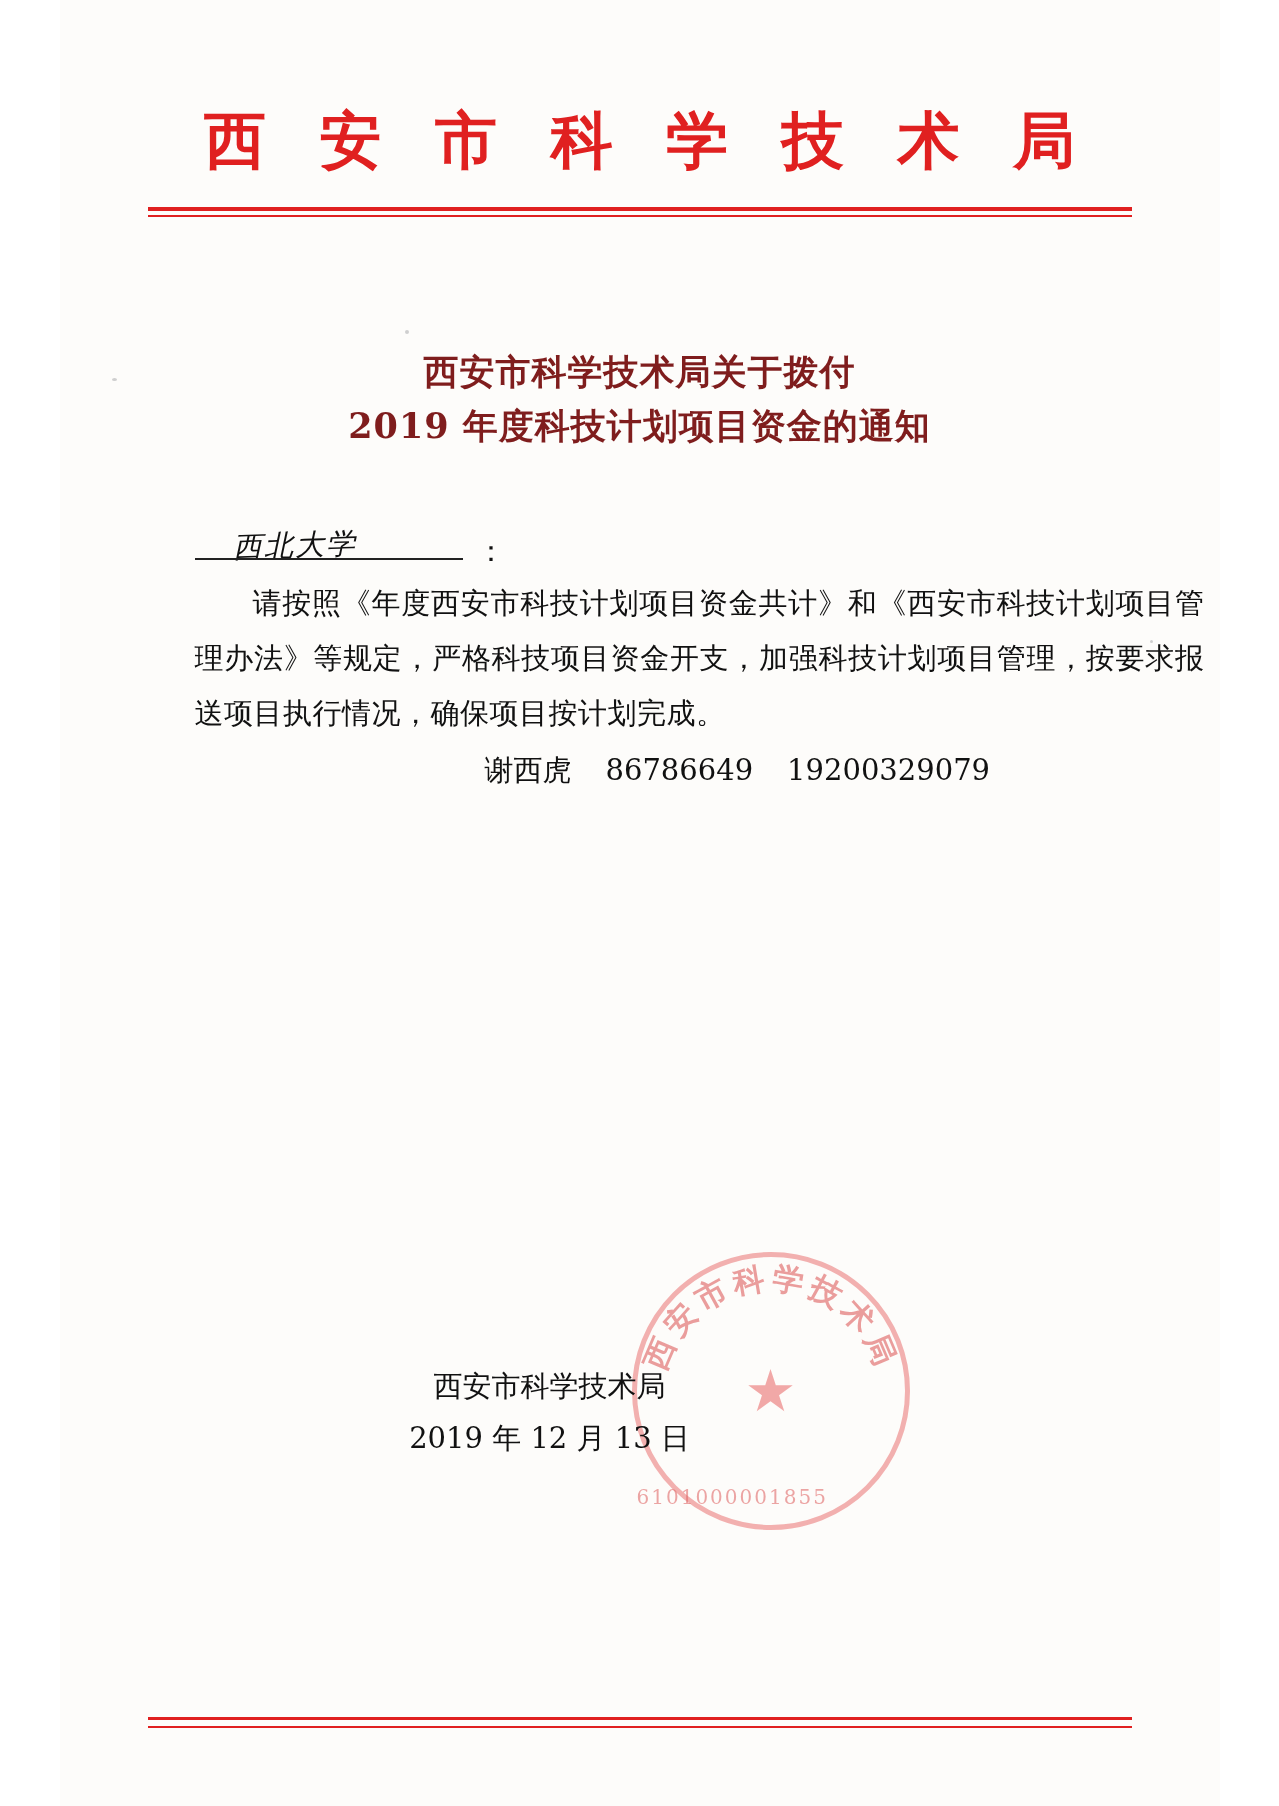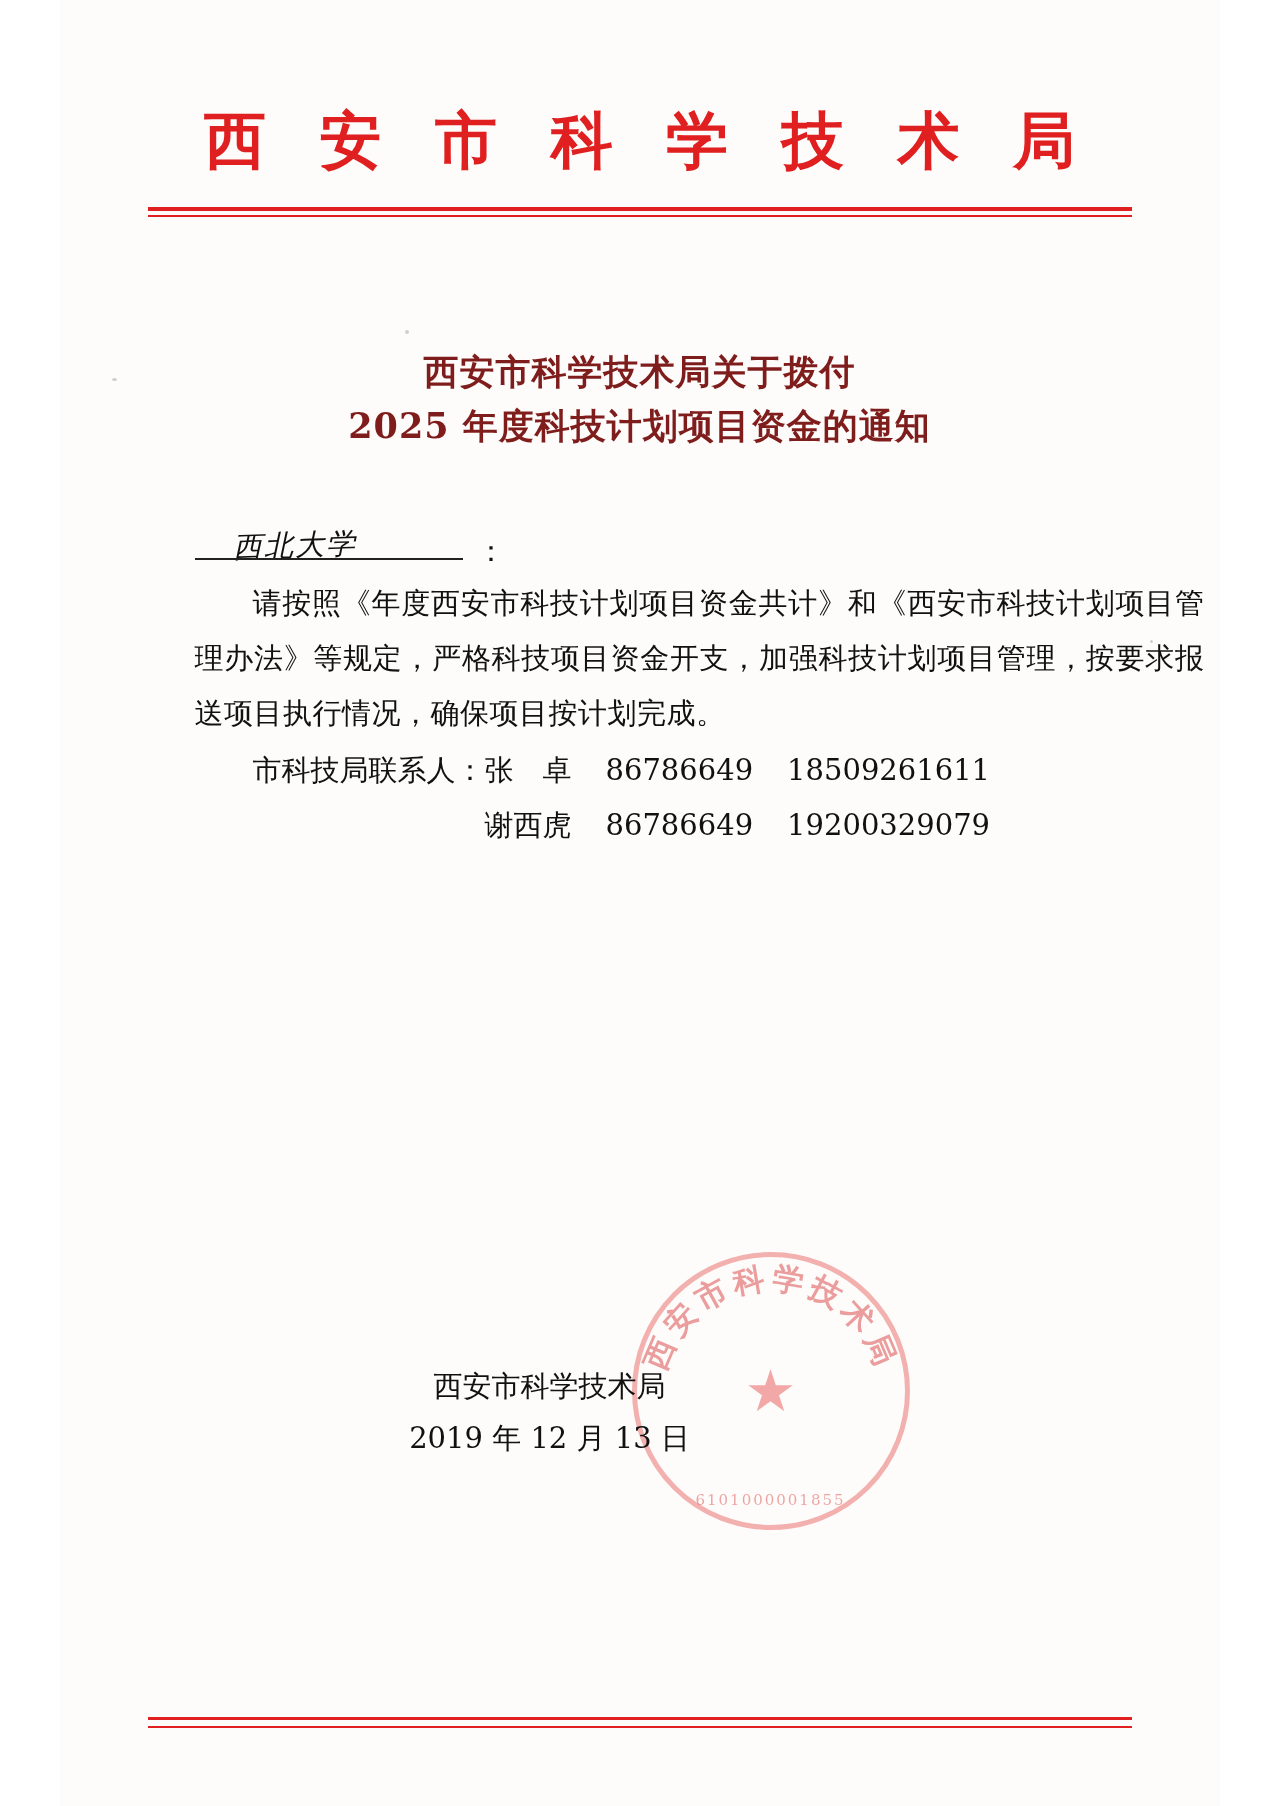--- a/index.html
+++ b/index.html
@@ -197,22 +197,22 @@
     font-size: 30px;
     font-family: "DejaVu Serif", "Liberation Serif", serif;
     font-weight: bold;
     letter-spacing: 5px;
   }
   .seal-bottom-text {
     position: absolute;
     left: 0;
     bottom: 16px;
     width: 100%;
-    text-align: center;
-    font-size: 15px;
+    text-align: left;
+    font-size: 20px;
     color: rgba(214,50,50,0.6);
     letter-spacing: 2px;
   }
 
   
   .rule-bot {
     position: absolute;
     left: 88px;
     right: 88px;
     bottom: 86px;
@@ -241,38 +241,35 @@
   <div class="speck" style="left:1090px; top:640px; width:3px; height:3px;"></div>
 
   <div class="masthead">
     <div class="masthead-title">西 安 市 科 学 技 术 局</div>
   </div>
   <div class="rule-top"></div>
   <div class="rule-top-thin"></div>
 
   <div class="doc-title">
     <span>西安市科学技术局关于拨付</span>
-    <span class="line2">2025 年度科技计划项目资金的通知</span>
+    <span class="line2">2019 年度科技计划项目资金的通知</span>
   </div>
 
   <div class="body-block">
 
     <div class="addressee-row">
       <span class="handwritten">西北大学</span>
       <span class="addressee-line"></span>
       <span class="colon">：</span>
     </div>
 
 
     <p class="para">请按照《年度西安市科技计划项目资金共计》和《西安市科技计划项目管理办法》等规定，严格科技项目资金开支，加强科技计划项目管理，按要求报送项目执行情况，确保项目按计划完成。</p>
 
     <div class="contacts">
-      <div class="contact-line-1">
-        <span>市科技局联系人：</span><span>张　卓</span><span class="sp-mid"></span><span>86786649</span><span class="sp-mid"></span><span>18509261611</span>
-      </div>
       <div class="contact-line-2">
         <span>谢西虎</span><span class="sp-mid"></span><span>86786649</span><span class="sp-mid"></span><span>19200329079</span>
       </div>
     </div>
 
   </div>
 
   <div class="seal">
     <div class="seal-arc-text">
       <svg viewBox="0 0 258 258" aria-hidden="true">

